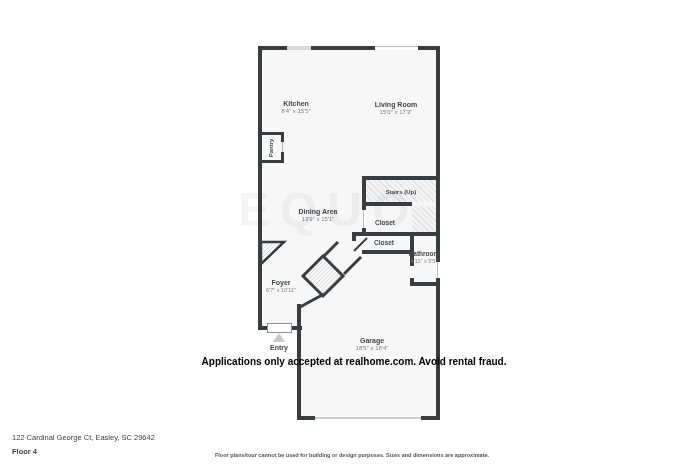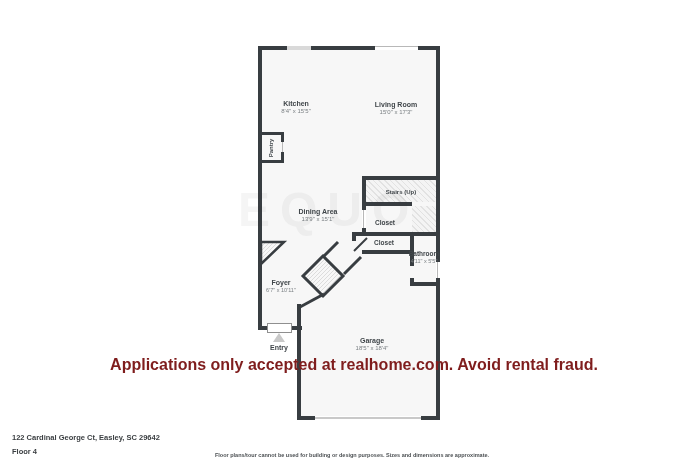--- a/index.html
+++ b/index.html
@@ -29,24 +29,24 @@
   .entry-arrow{
     position:absolute;width:0;height:0;
     border-left:6px solid transparent;border-right:6px solid transparent;
     border-bottom:9px solid #c9c9c9;
   }
   .logo-watermark{
     position:absolute;font-weight:bold;font-size:48px;letter-spacing:10px;
     color:rgba(60,64,68,0.05);pointer-events:none;
   }
   .big-watermark{
-    position:absolute;transform:translateX(-50%);font-size:16px;font-weight:600;
-    color:#7f1d1d;white-space:nowrap;pointer-events:none;
+    position:absolute;transform:translateX(-50%);font-size:10px;font-weight:600;
+    color:#000000;white-space:nowrap;pointer-events:none;
   }
-  .address{position:absolute;font-size:7.5px;font-weight:bold;color:#3a3e41;}
+  .address{position:absolute;font-size:7.5px;font-weight:normal;color:#3a3e41;}
   .floor-label{position:absolute;font-size:7.5px;font-weight:bold;color:#3a3e41;}
   .disclaimer{position:absolute;transform:translateX(-50%);font-size:5.5px;
     font-weight:bold;color:#4c5053;white-space:nowrap;}
   svg.overlay{position:absolute;left:0;top:0;pointer-events:none;}
 </style>
 </head>
 <body>
 
 <div class="abs" style="left:0;top:0;width:700px;height:467px;">
 

